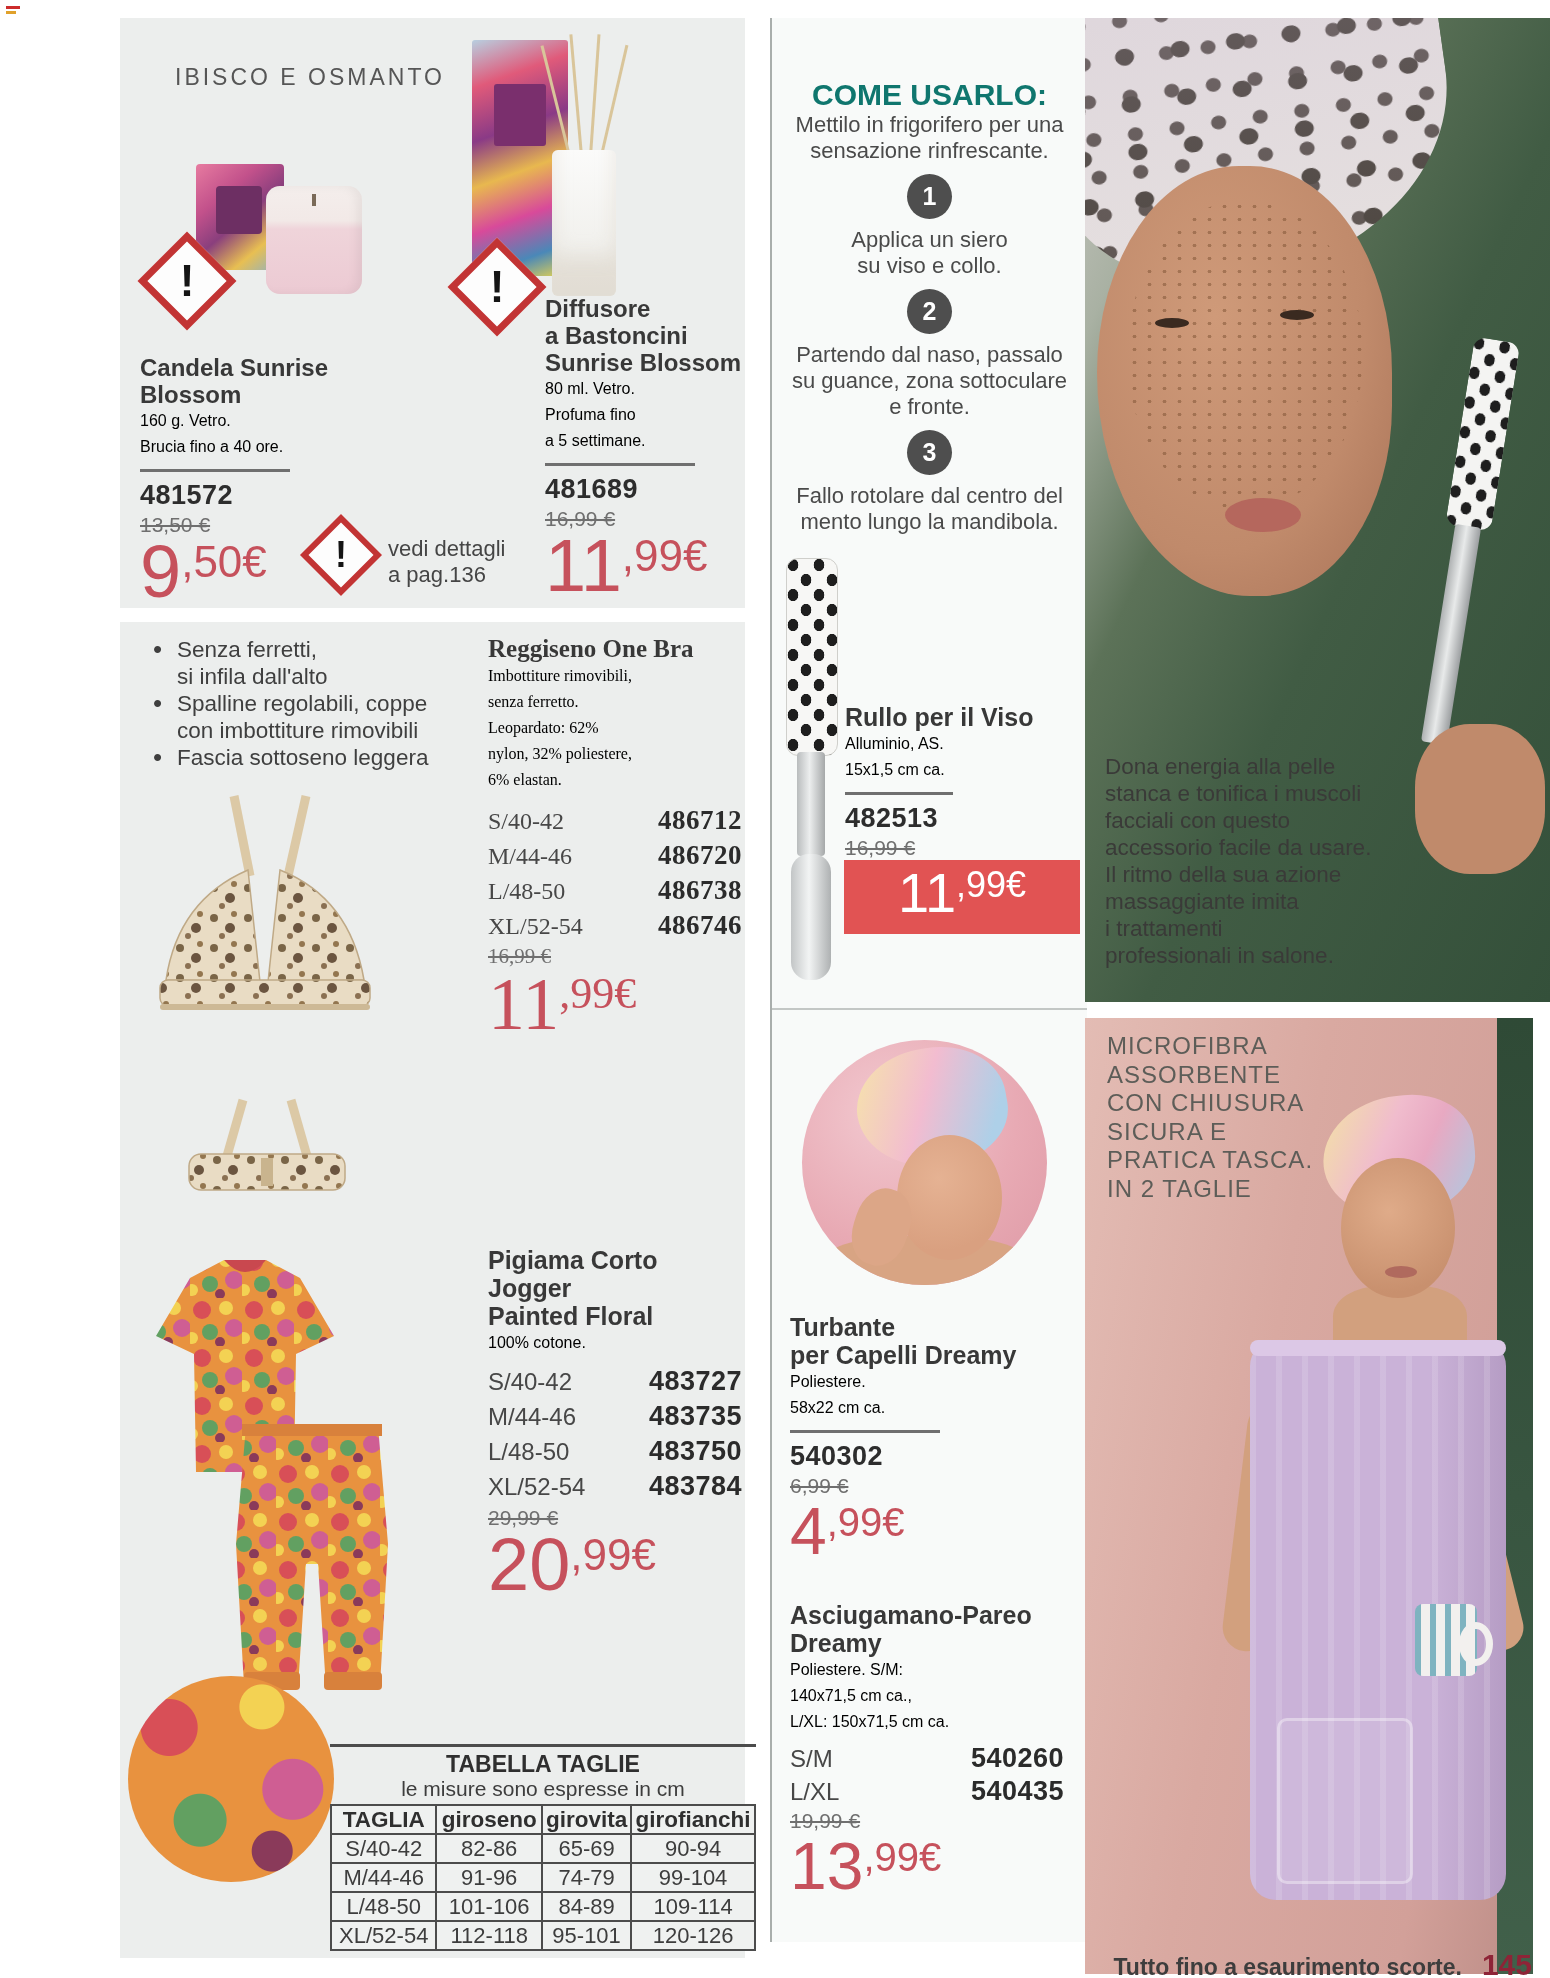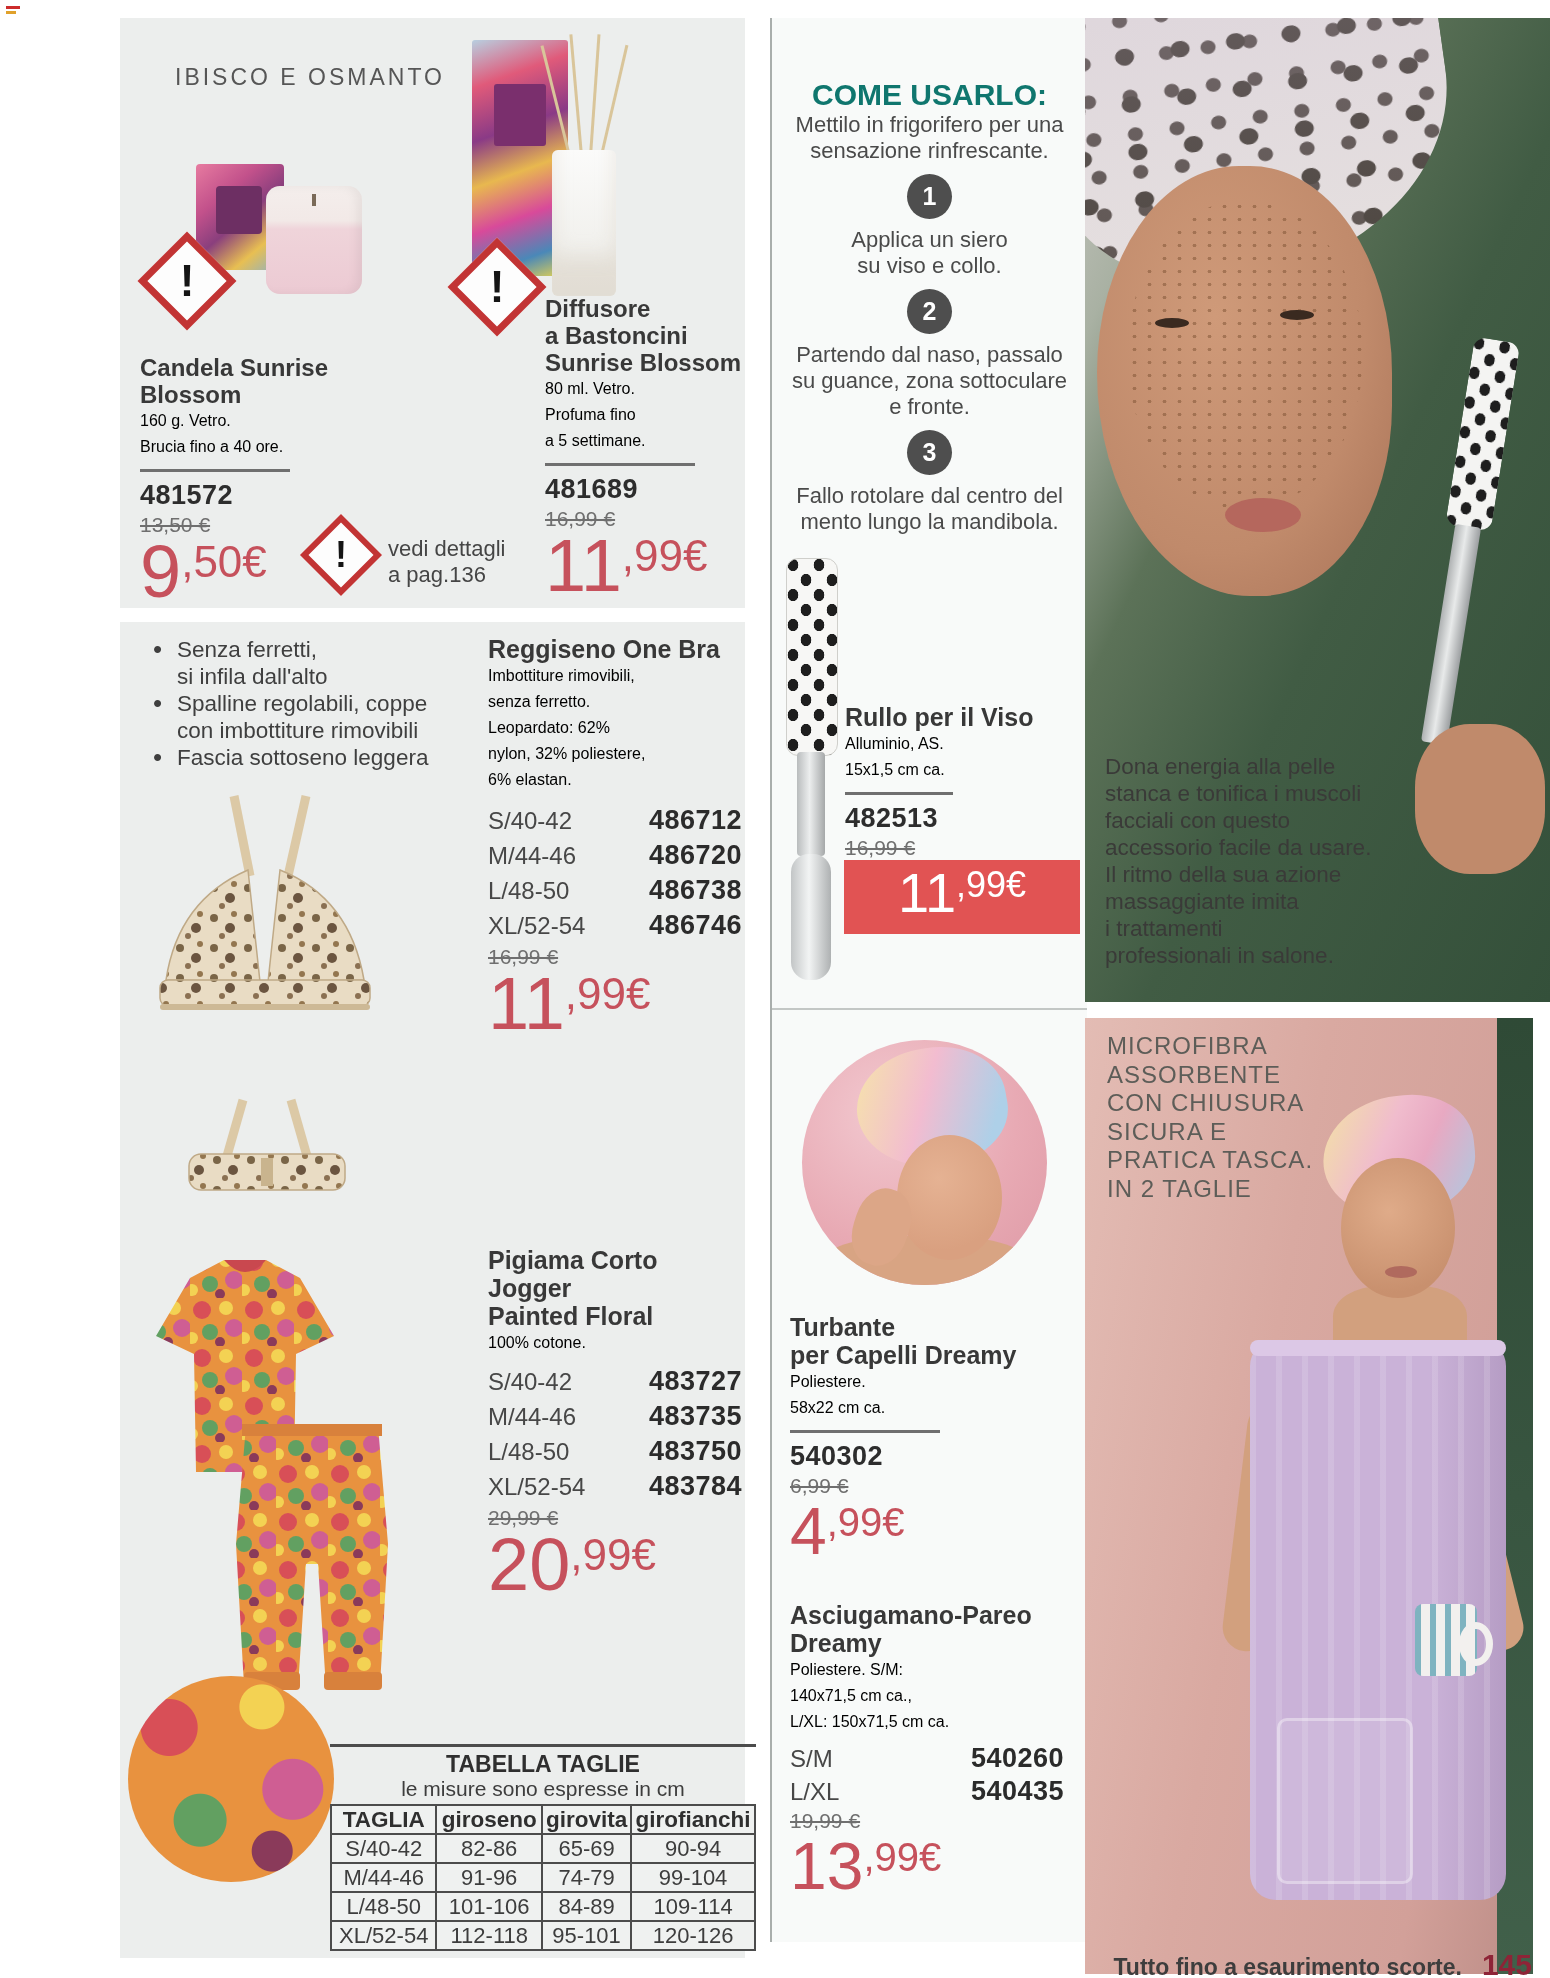--- a/index.html
+++ b/index.html
@@ -258,21 +258,21 @@
       <rect x="22" y="190" width="210" height="26" rx="8" fill="url(#leo)" stroke="#bfa986" stroke-width="1.5"></rect>
       <rect x="22" y="214" width="210" height="6" rx="3" fill="#cdb996"></rect>
     </svg>
     <svg class="abs" style="left:55px;top:470px;" width="184" height="140" viewBox="0 0 184 140">
       <path d="M52,64 L68,8" stroke="#dcc9a6" stroke-width="9" fill="none"></path>
       <path d="M132,64 L116,8" stroke="#dcc9a6" stroke-width="9" fill="none"></path>
       <rect x="14" y="62" width="156" height="36" rx="12" fill="url(#leo)" stroke="#bfa986" stroke-width="1.5"></rect>
       <rect x="86" y="66" width="12" height="28" fill="#c9b48e"></rect>
     </svg>
 
-    <div class="abs" style="left:368px;top:13px;width:254px;">
+    <div class="abs" style="left:368px;top:13px;width:254px;font-family:Liberation Serif, serif;">
       <div class="pname lg">Reggiseno One Bra</div>
       <div class="pdesc">Imbottiture rimovibili,</div>
       <div class="pdesc">senza ferretto.</div>
       <div class="pdesc">Leopardato: 62%</div>
       <div class="pdesc">nylon, 32% poliestere,</div>
       <div class="pdesc">6% elastan.</div>
       <div style="margin-top:10px;">
         <div class="srow">
             <span class="sz">S/40-42</span>
             <span class="cd">486712</span>

